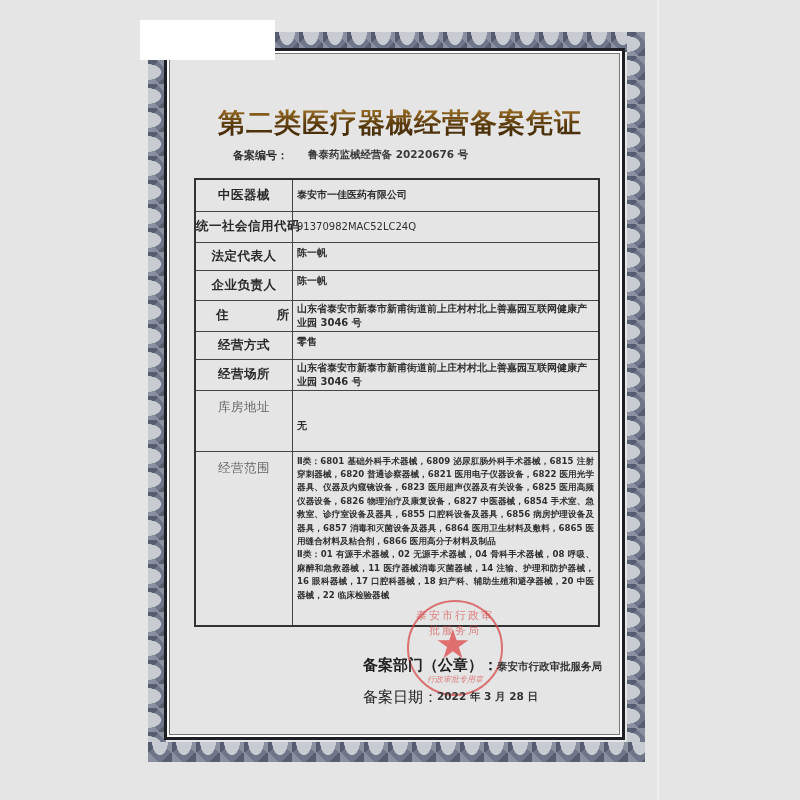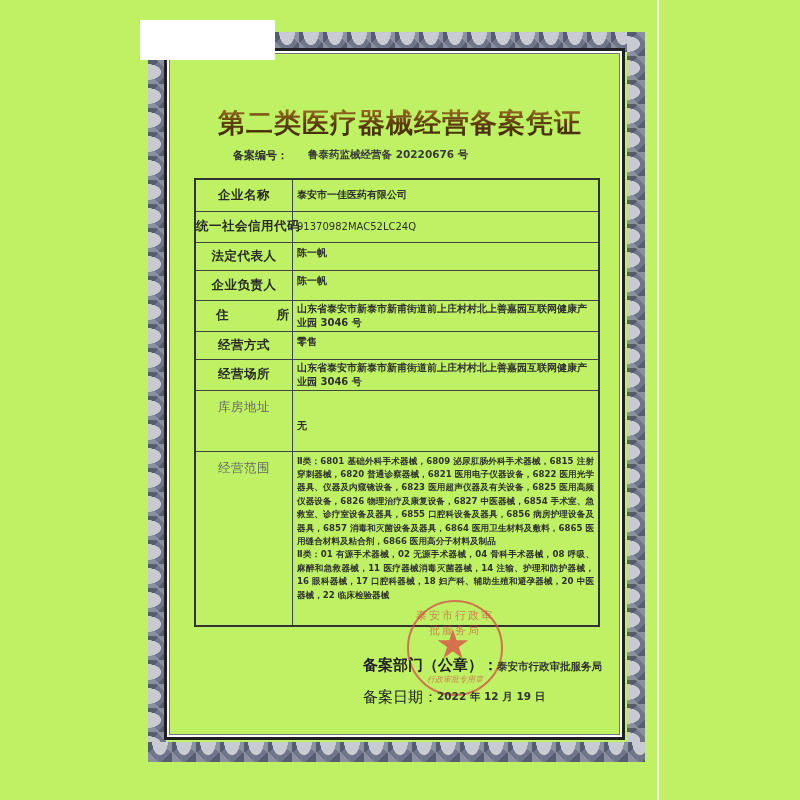--- a/index.html
+++ b/index.html
@@ -2,21 +2,21 @@
 <html><head>
   <meta charset="utf-8">
   <style>
     html, body {
       margin: 0; padding: 0;
       width: 800px; height: 800px;
       background: #ffffff;
       overflow: hidden;
       font-family: "DejaVu Sans", "Liberation Sans", sans-serif;
     }
-    .canvas { position: relative; width: 800px; height: 800px; background: #bef264; }
+    .canvas { position: relative; width: 800px; height: 800px; background: #e5e5e5; }
 
     
     .border-strip {
       position: absolute;
       background-color: #6f7689;
       background-image:
         radial-gradient(ellipse at 50% 0%, #c9cbd2 0 45%, transparent 47%),
         linear-gradient(45deg, #8a90a0 25%, transparent 25%, transparent 75%, #8a90a0 75%),
         linear-gradient(-45deg, #565d71 25%, transparent 25%, transparent 75%, #565d71 75%);
       background-size: 24px 20px, 24px 20px, 24px 20px;
@@ -161,21 +161,21 @@
   <div class="title">第二类医疗器械经营备案凭证</div>
 
   <div class="record-no">
     <span>备案编号：</span>
     <span class="val">鲁泰药监械经营备 20220676 号</span>
   </div>
 
   <table class="info">
     <tbody>
         <tr style="height:32px;">
-      <td class="label">企业名称</td>
+      <td class="label">中医器械</td>
       <td class="value">泰安市一佳医药有限公司</td>
     </tr>
     <tr style="height:31px;">
       <td class="label">统一社会信用代码</td>
       <td class="value" style="font-weight:normal;">91370982MAC52LC24Q</td>
     </tr>
     <tr style="height:28px;margin-top:48px;">
       <td class="label">法定代表人</td>
       <td class="value" style="vertical-align:top; padding-top:3px;">陈一帆</td>
     </tr>
@@ -211,14 +211,14 @@
 
   <div class="stamp">
     <div class="stamp-ring-text">泰安市行政审批服务局</div>
     <div class="stamp-star">★</div>
     <div class="stamp-bottom-text">行政审批专用章</div>
   </div>
 
   <div class="footer-dept">备案部门（公章）：</div>
   <div class="footer-dept-val">泰安市行政审批服务局</div>
   <div class="footer-date">备案日期：</div>
-  <div class="footer-date-val">2022 年 12 月 19 日</div>
+  <div class="footer-date-val">2022 年 3 月 28 日</div>
 </div>
 
 </body></html>

